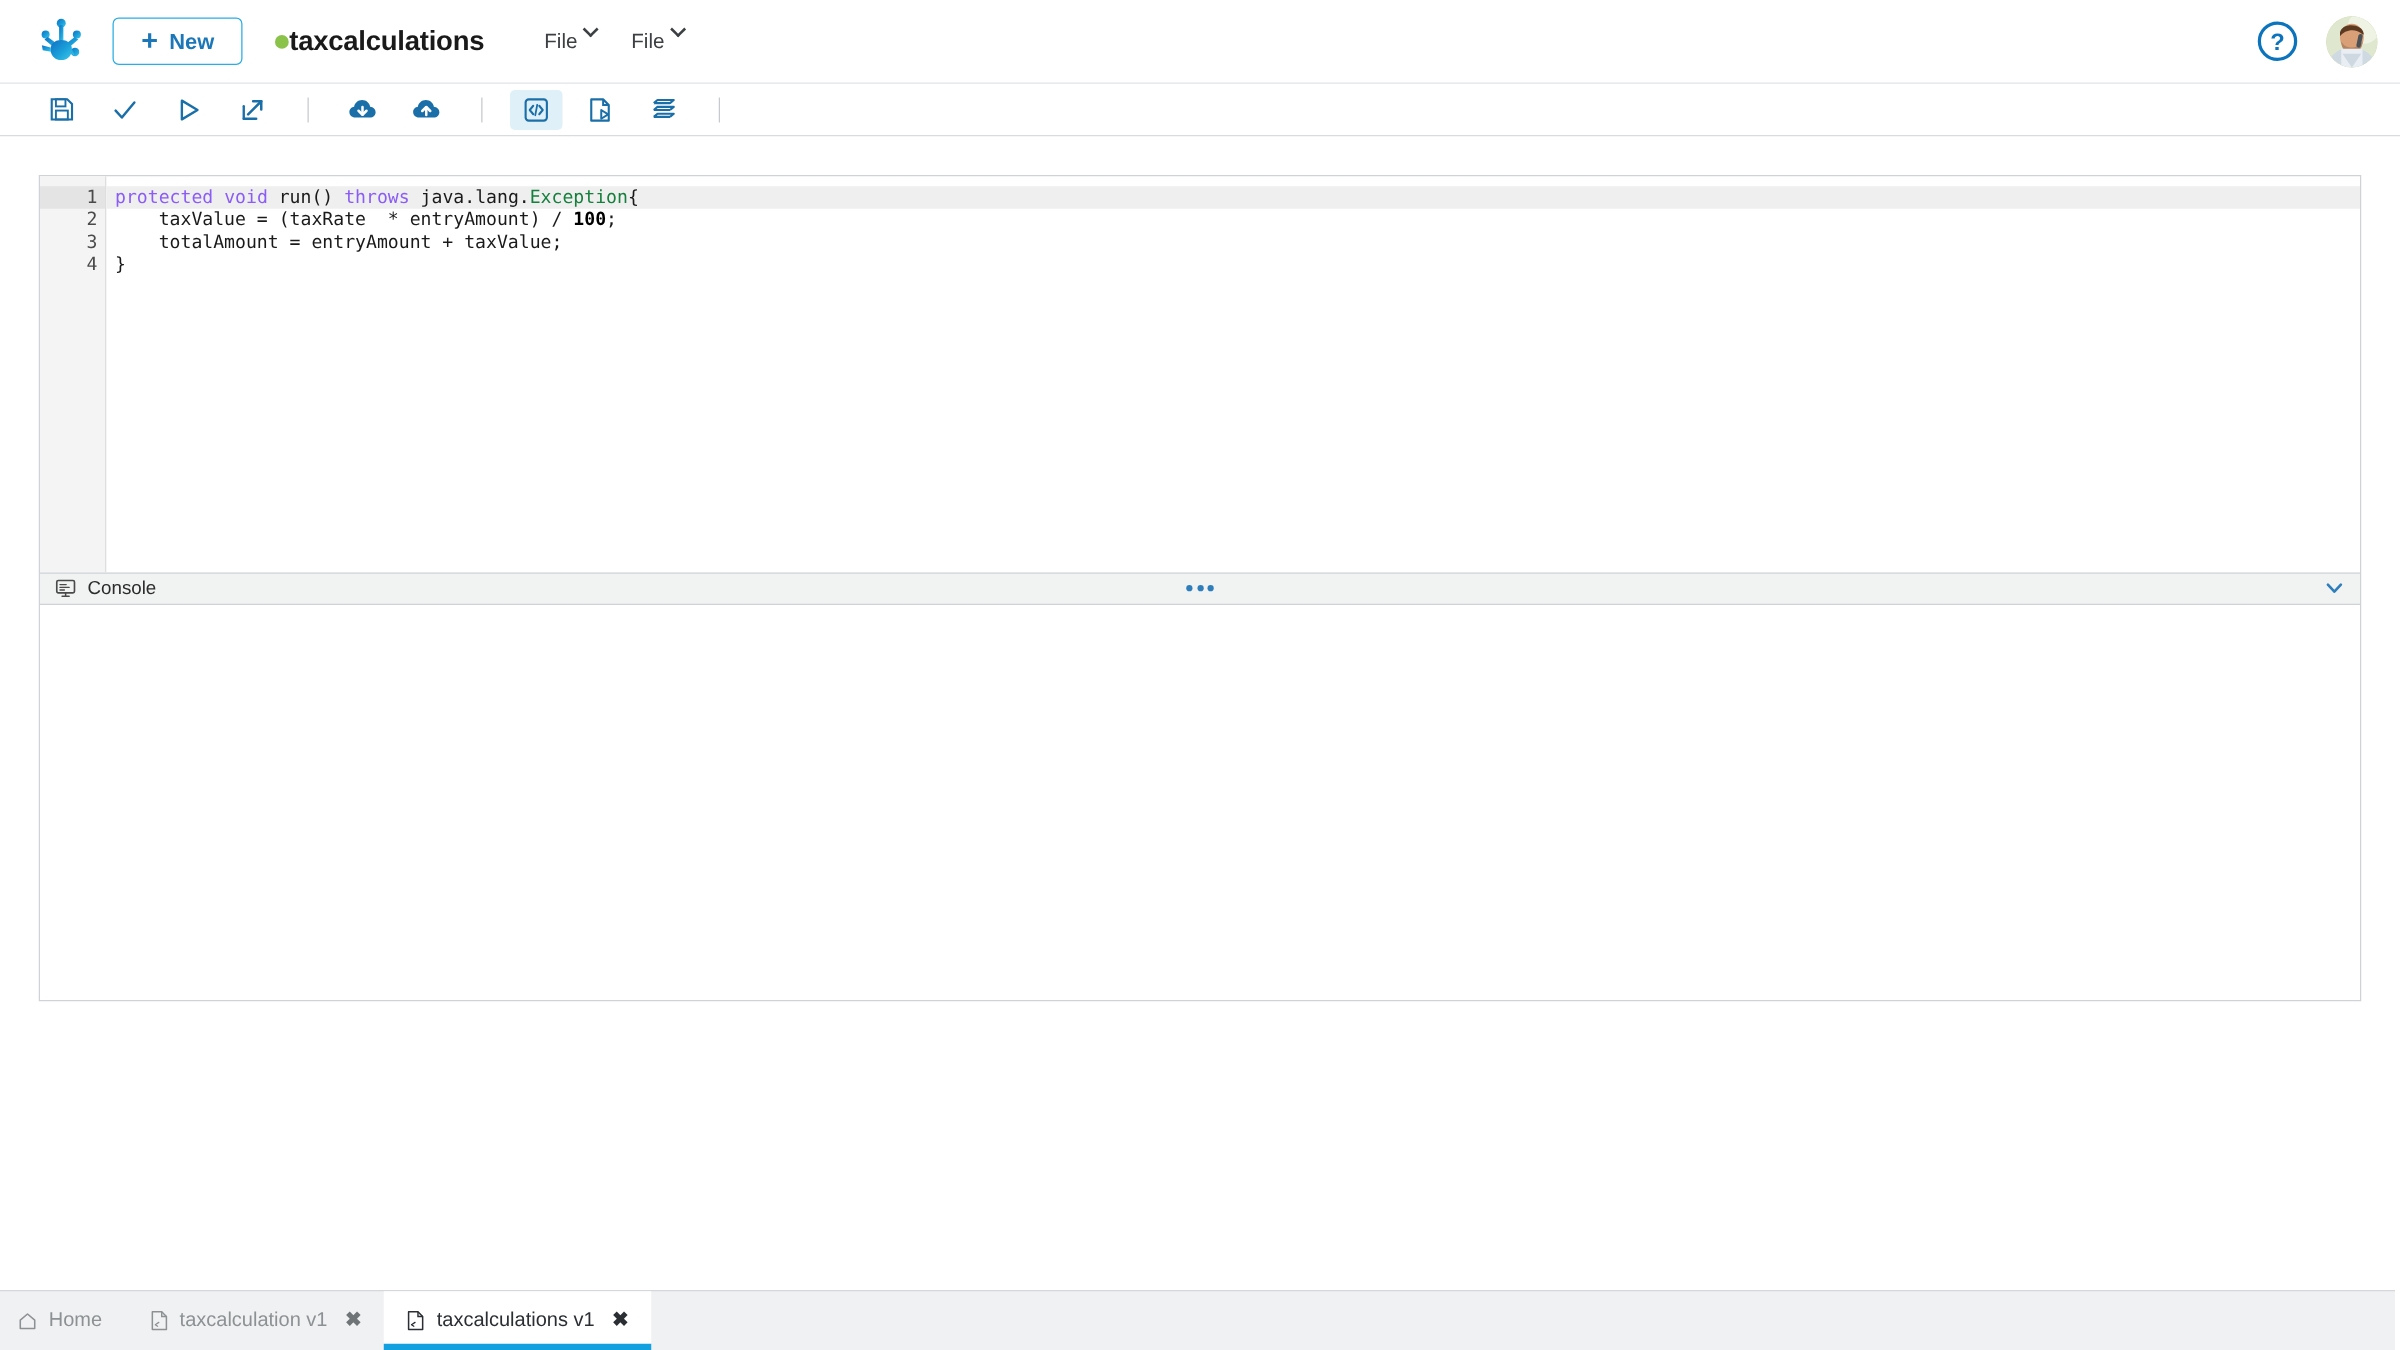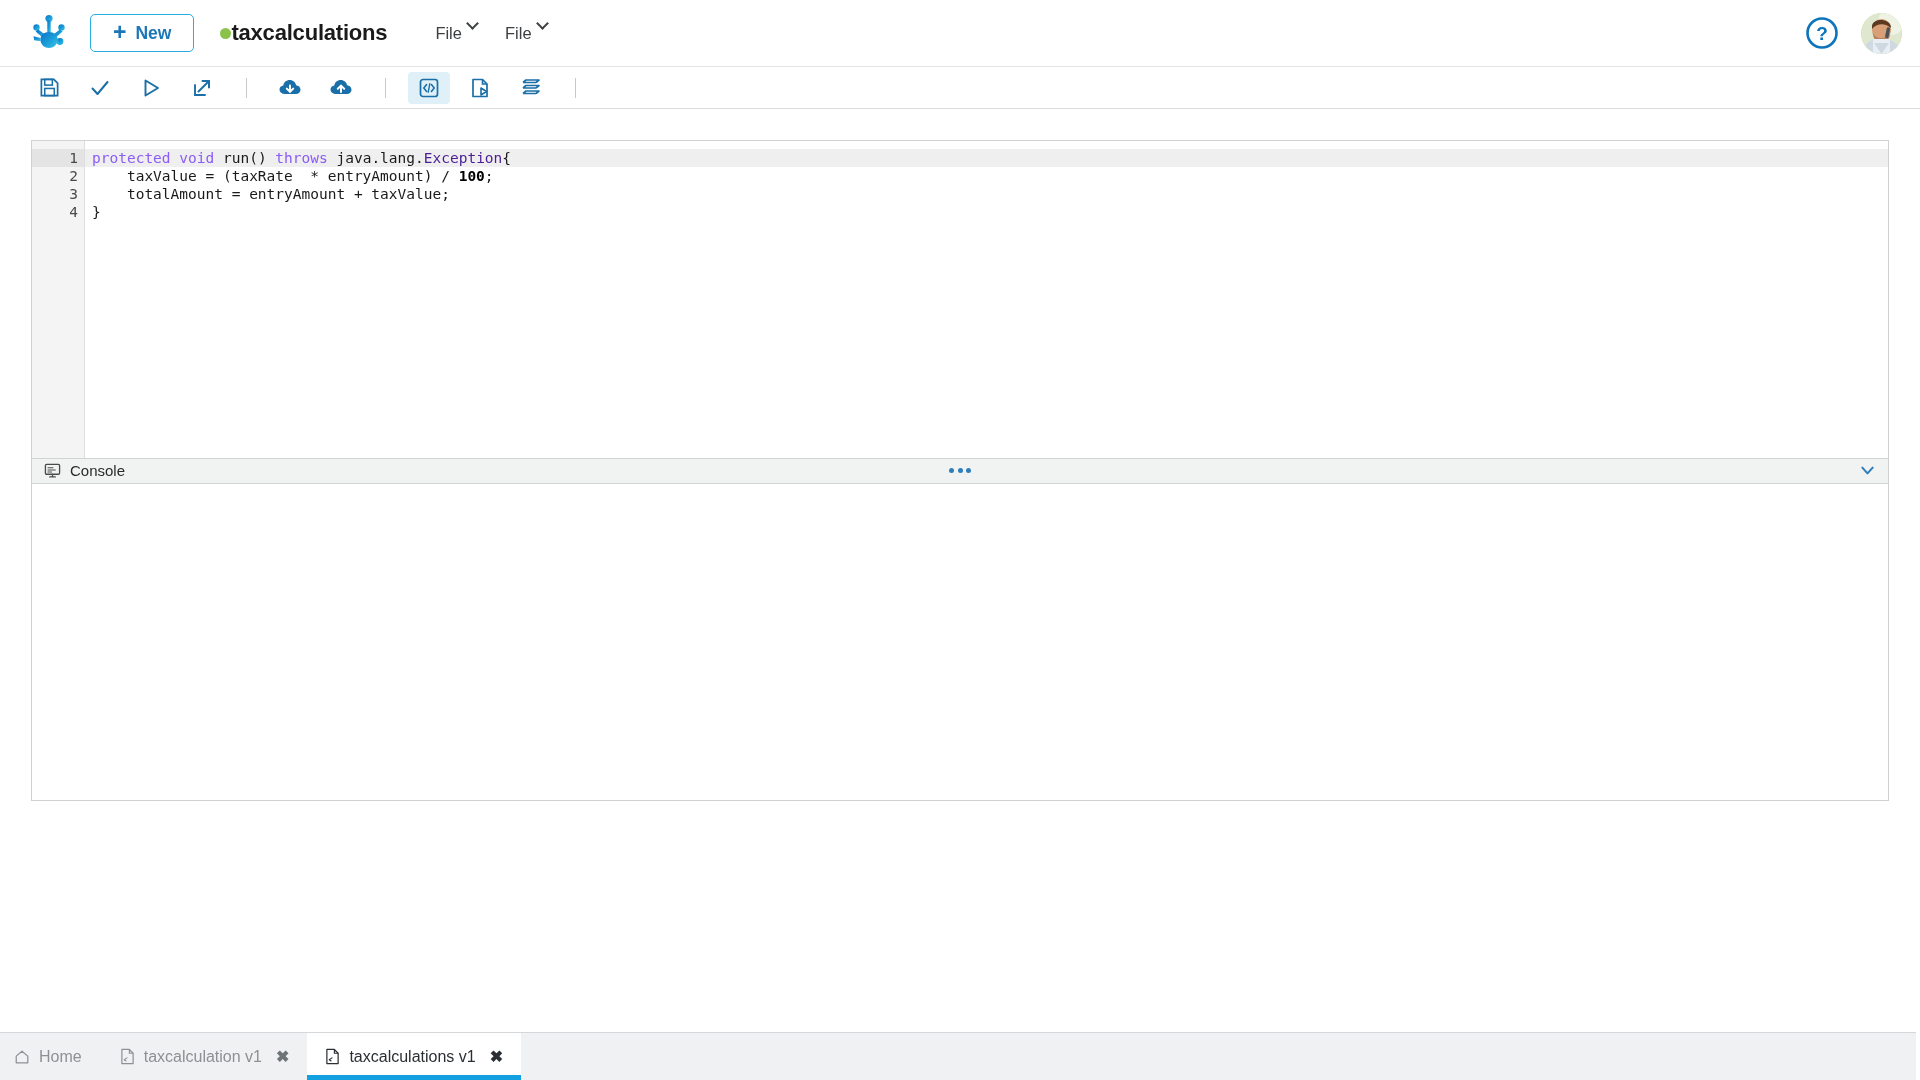--- a/index.html
+++ b/index.html
@@ -127,21 +127,21 @@
     font-family: "DejaVu Sans Mono", monospace;
     font-size: 14.5px;
     color: #222;
     white-space: pre;
     position: relative;
   }
   .cline { height: 18px; line-height: 18px; padding-left: 7px; }
   .cline.cur { background: #efefef; }
   .kw { color: #8b5cf6; }
   .num { color: #000000; font-weight: bold; }
-  .cls { color: #4c1d95; }
+  .cls { color: #15803d; }
   .pln { color: #1a1a1a; }
 
   
   .console-bar {
     height: 26px;
     background: #f1f2f2;
     border-top: 1px solid #cfd3d6;
     border-bottom: 1px solid #cfd3d6;
     display: flex; align-items: center;
     padding: 0 12px 0 12px;

